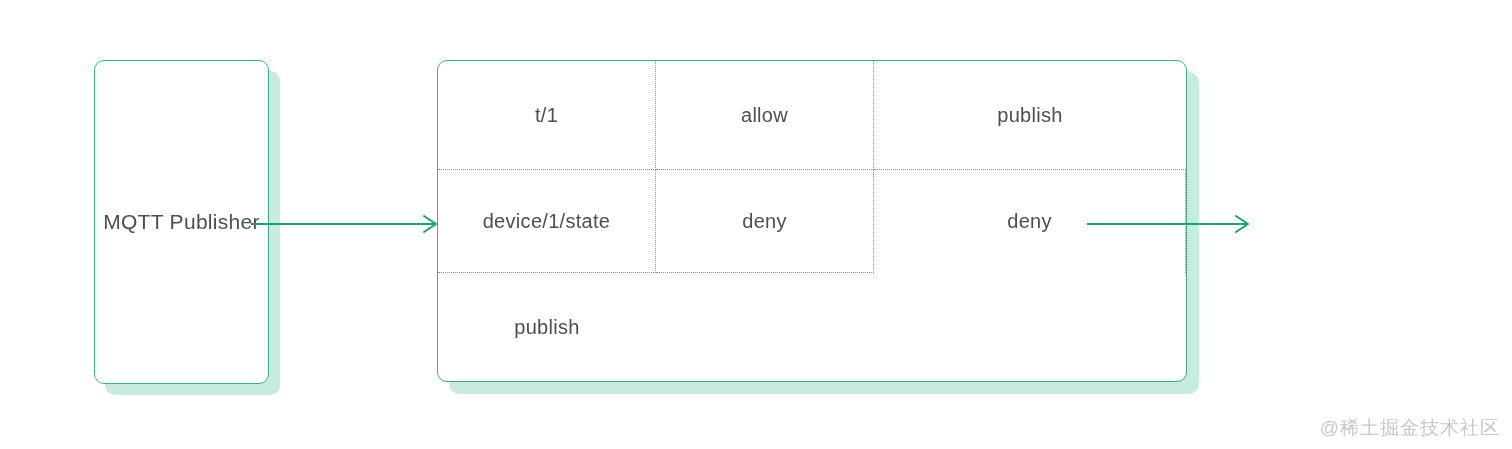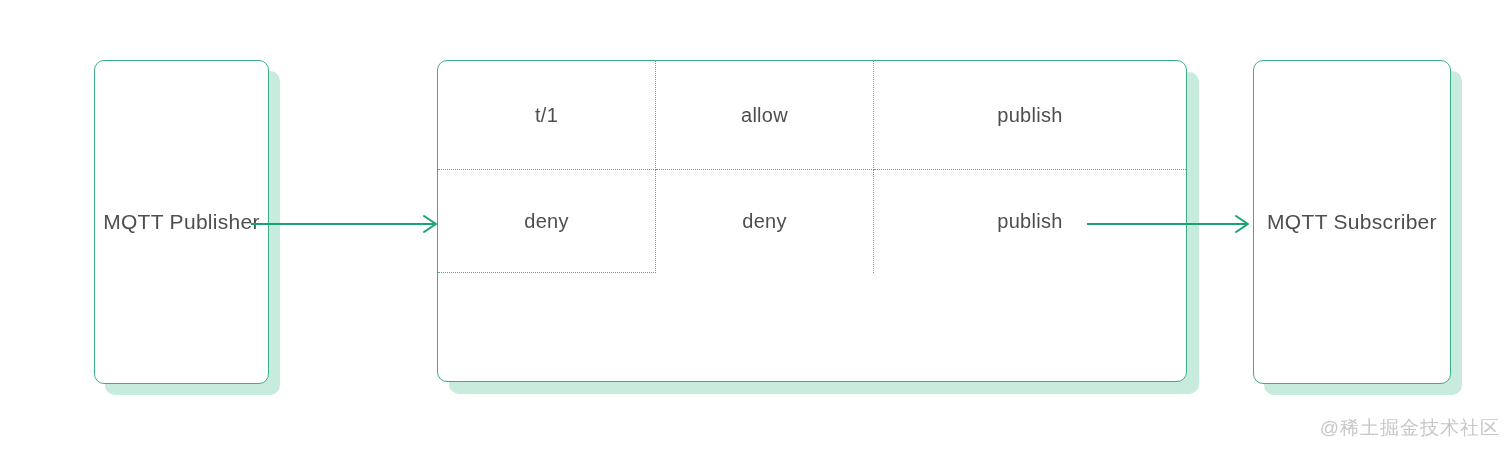--- a/index.html
+++ b/index.html
@@ -107,30 +107,28 @@
   <svg class="connector connector-1" width="192" height="26" viewBox="0 0 192 26" aria-hidden="true">
     <line x1="3" y1="13" x2="186" y2="13" stroke="#16a374" stroke-width="2"></line>
     <path d="M176 5 L188 13 L176 21" fill="none" stroke="#16a374" stroke-width="2" stroke-linecap="round" stroke-linejoin="round"></path>
   </svg>
 
   <div class="acl-table">
     <div class="acl-cell row-0 col-0">t/1</div>
     <div class="acl-cell row-0 col-1">allow</div>
     <div class="acl-cell row-0 col-2">publish</div>
 
+    <div class="acl-cell row-1 col-0">device/1/state</div>
     <div class="acl-cell row-1 col-1">deny</div>
 
     <div class="acl-cell row-2 col-1">deny</div>
     <div class="acl-cell row-2 col-2">publish</div>
   </div>
 
   <svg class="connector connector-2" width="168" height="26" viewBox="0 0 168 26" aria-hidden="true">
     <line x1="3" y1="13" x2="162" y2="13" stroke="#16a374" stroke-width="2"></line>
     <path d="M152 5 L164 13 L152 21" fill="none" stroke="#16a374" stroke-width="2" stroke-linecap="round" stroke-linejoin="round"></path>
   </svg>
 
-  <div class="node node-subscriber">
-    <span class="label">MQTT Subscriber</span>
-  </div>
 
   <div class="watermark">@稀土掘金技术社区</div>
 
 </div>
 
 </body></html>

